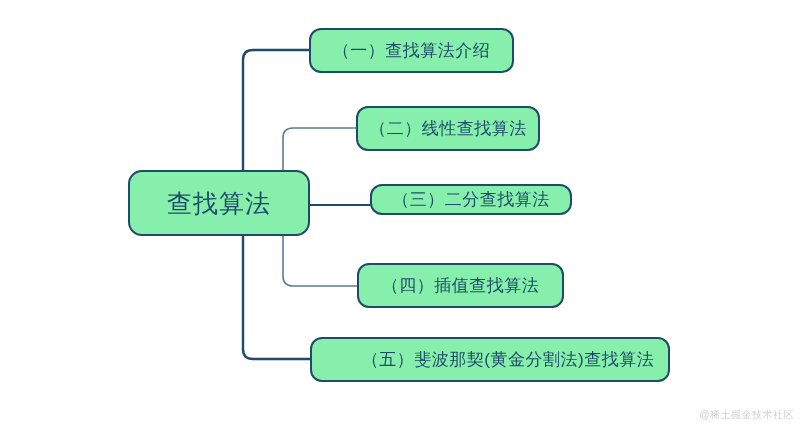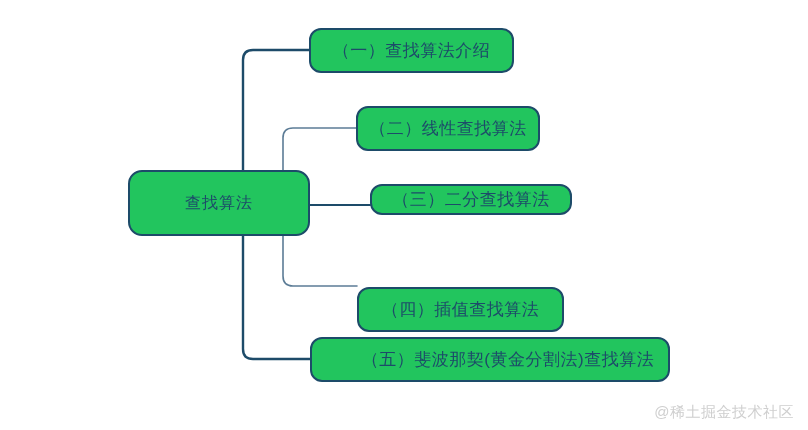--- a/index.html
+++ b/index.html
@@ -26,61 +26,61 @@
     width: 808px;
     height: 430px;
     pointer-events: none;
   }
   .node {
     position: absolute;
     box-sizing: border-box;
     display: flex;
     align-items: center;
     justify-content: center;
-    background: #22c55e;
+    background: #86efac;
     border-style: solid;
     white-space: nowrap;
   }
   .node-root {
     border-width: 2.6px;
     border-color: #1d4b69;
     border-radius: 14px;
     left: 128px;
     top: 170px;
     width: 182px;
     height: 66px;
     z-index: 5;
   }
   .node-root .node-text {
-    font-size: 16px;
+    font-size: 25px;
     color: #1d4b69;
     letter-spacing: 1px;
   }
   .node-branch {
     border-width: 2.2px;
     border-color: #1d4b69;
     border-radius: 12px;
     z-index: 5;
   }
   .node-branch .node-text {
     font-size: 17px;
     color: #1d4b69;
     letter-spacing: 0.5px;
   }
   #node-1 { left: 309px; top: 28px;  width: 205px; height: 45px; }
   #node-2 { left: 356px; top: 106px; width: 184px; height: 45px; }
   #node-3 { left: 370px; top: 184px; width: 202px; height: 31px; }
-  #node-4 { left: 357px; top: 263px; width: 207px; height: 45px; margin-top: 24px; }
+  #node-4 { left: 357px; top: 263px; width: 207px; height: 45px; }
   #node-5 { left: 310px; top: 337px; width: 360px; height: 45px; padding-left: 36px; }
 
   #watermark {
     position: absolute;
     right: 14px;
     bottom: 8px;
-    font-size: 15px;
+    font-size: 10px;
     color: #cfcfcf;
     letter-spacing: 0.5px;
     user-select: none;
   }
 </style>
 </head>
 <body>
 
 <div id="mindmap-canvas">
 

